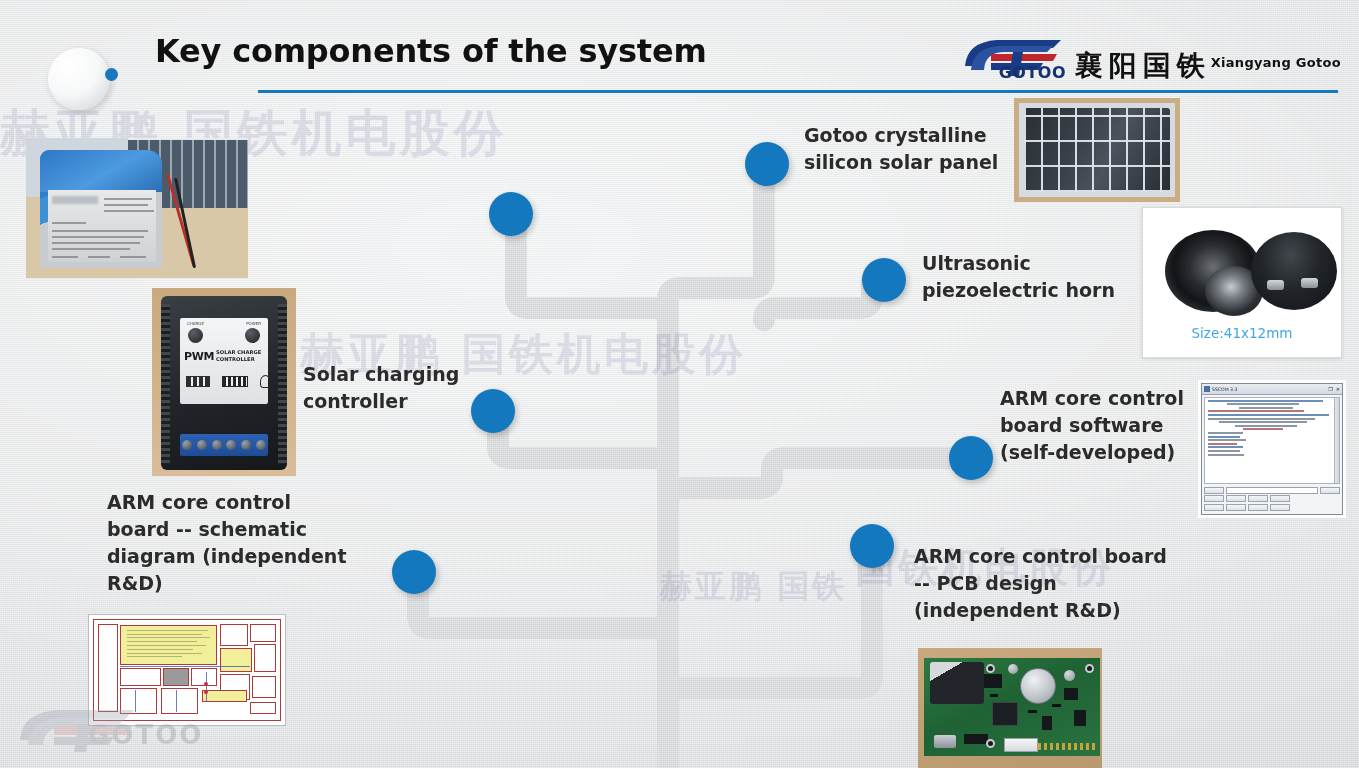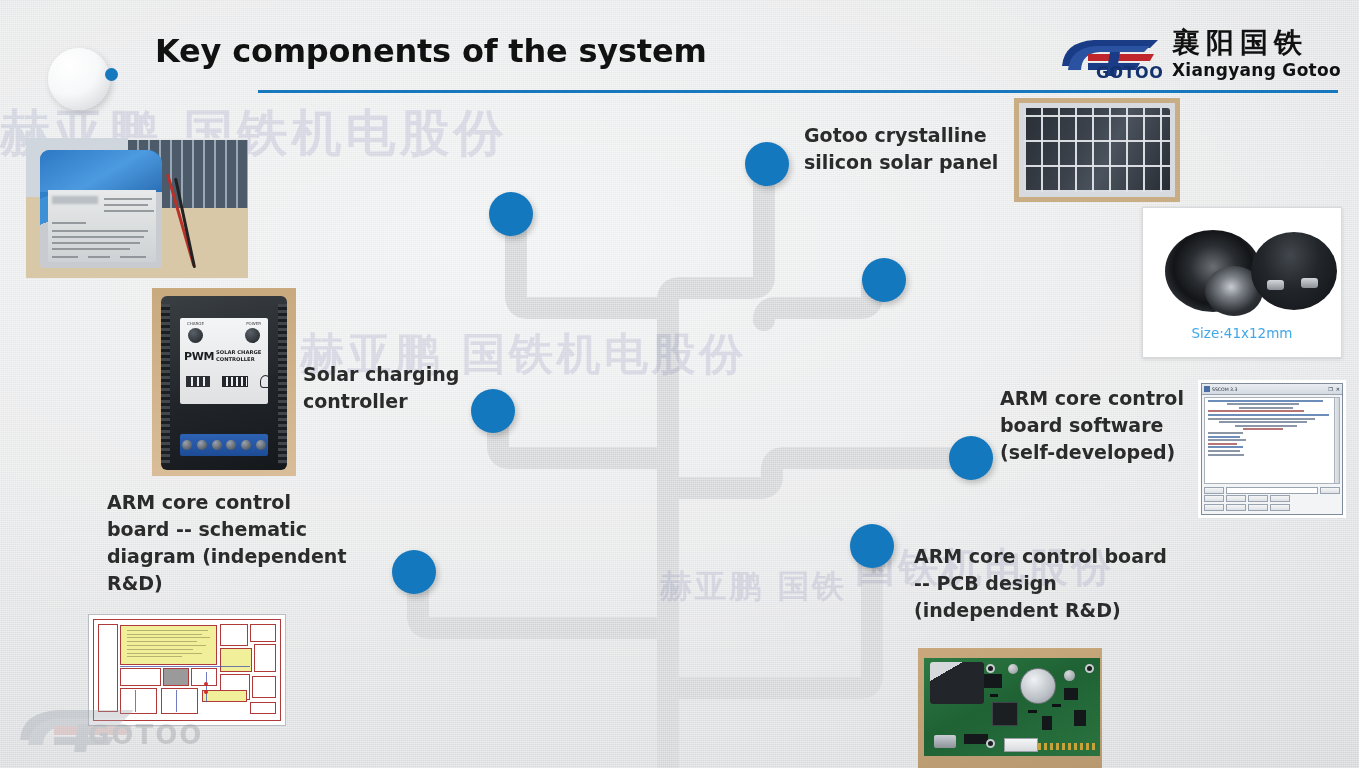--- a/index.html
+++ b/index.html
@@ -64,28 +64,28 @@
   }
 
   
   #logo { position:absolute; right:18px; top:28px; height:52px; display:flex; align-items:flex-end; }
   #logo-mark { position:relative; width:112px; height:48px; margin-right:6px; }
   #logo-gotoo {
     position:absolute; left:42px; bottom:-2px;
     font-family:"DejaVu Sans", sans-serif;
     font-size:16px; font-weight:bold; color:#14326e; letter-spacing:.5px;
   }
-  #logo-right { display:flex; flex-direction:column; align-items:flex-start; }
+  #logo-right { display:flex; align-items:flex-start; }
   #logo-cn {
     font-family:"DejaVu Sans", sans-serif;
     font-size:28px; font-weight:bold; color:#111; letter-spacing:6px; line-height:1;
   }
   #logo-en {
     font-family:"DejaVu Sans", sans-serif;
-    font-size:17px; font-weight:bold; color:#111; letter-spacing:.3px; margin-top:3px;
+    font-size:13px; font-weight:bold; color:#111; letter-spacing:.3px; margin-top:3px;
   }
 
   
   #tree { position:absolute; inset:0; pointer-events:none; }
 
   
   .node {
     position:absolute; width:44px; height:44px; border-radius:50%;
     background:#1478be;
     box-shadow:2px 3px 6px rgba(0,0,0,.22);
@@ -496,20 +496,22 @@
   <div class="node" style="left:489px;top:192px;"></div>
   <div class="node" style="left:745px;top:142px;"></div>
   <div class="node" style="left:862px;top:258px;"></div>
   <div class="node" style="left:471px;top:389px;"></div>
   <div class="node" style="left:949px;top:436px;"></div>
   <div class="node" style="left:392px;top:550px;"></div>
   <div class="node" style="left:850px;top:524px;"></div>
 
   <div class="label" style="left:804px;top:122px;width:215px;">Gotoo crystalline
 silicon solar panel</div>
+  <div class="label" style="left:922px;top:250px;width:225px;">Ultrasonic
+piezoelectric horn</div>
   <div class="label" style="left:303px;top:361px;width:190px;">Solar charging
 controller</div>
   <div class="label" style="left:1000px;top:385px;width:210px;">ARM core control
 board software
 (self-developed)</div>
   <div class="label" style="left:107px;top:489px;width:290px;">ARM core control
 board -- schematic
 diagram (independent
 R&amp;D)</div>
   <div class="label" style="left:914px;top:543px;width:300px;">ARM core control board

